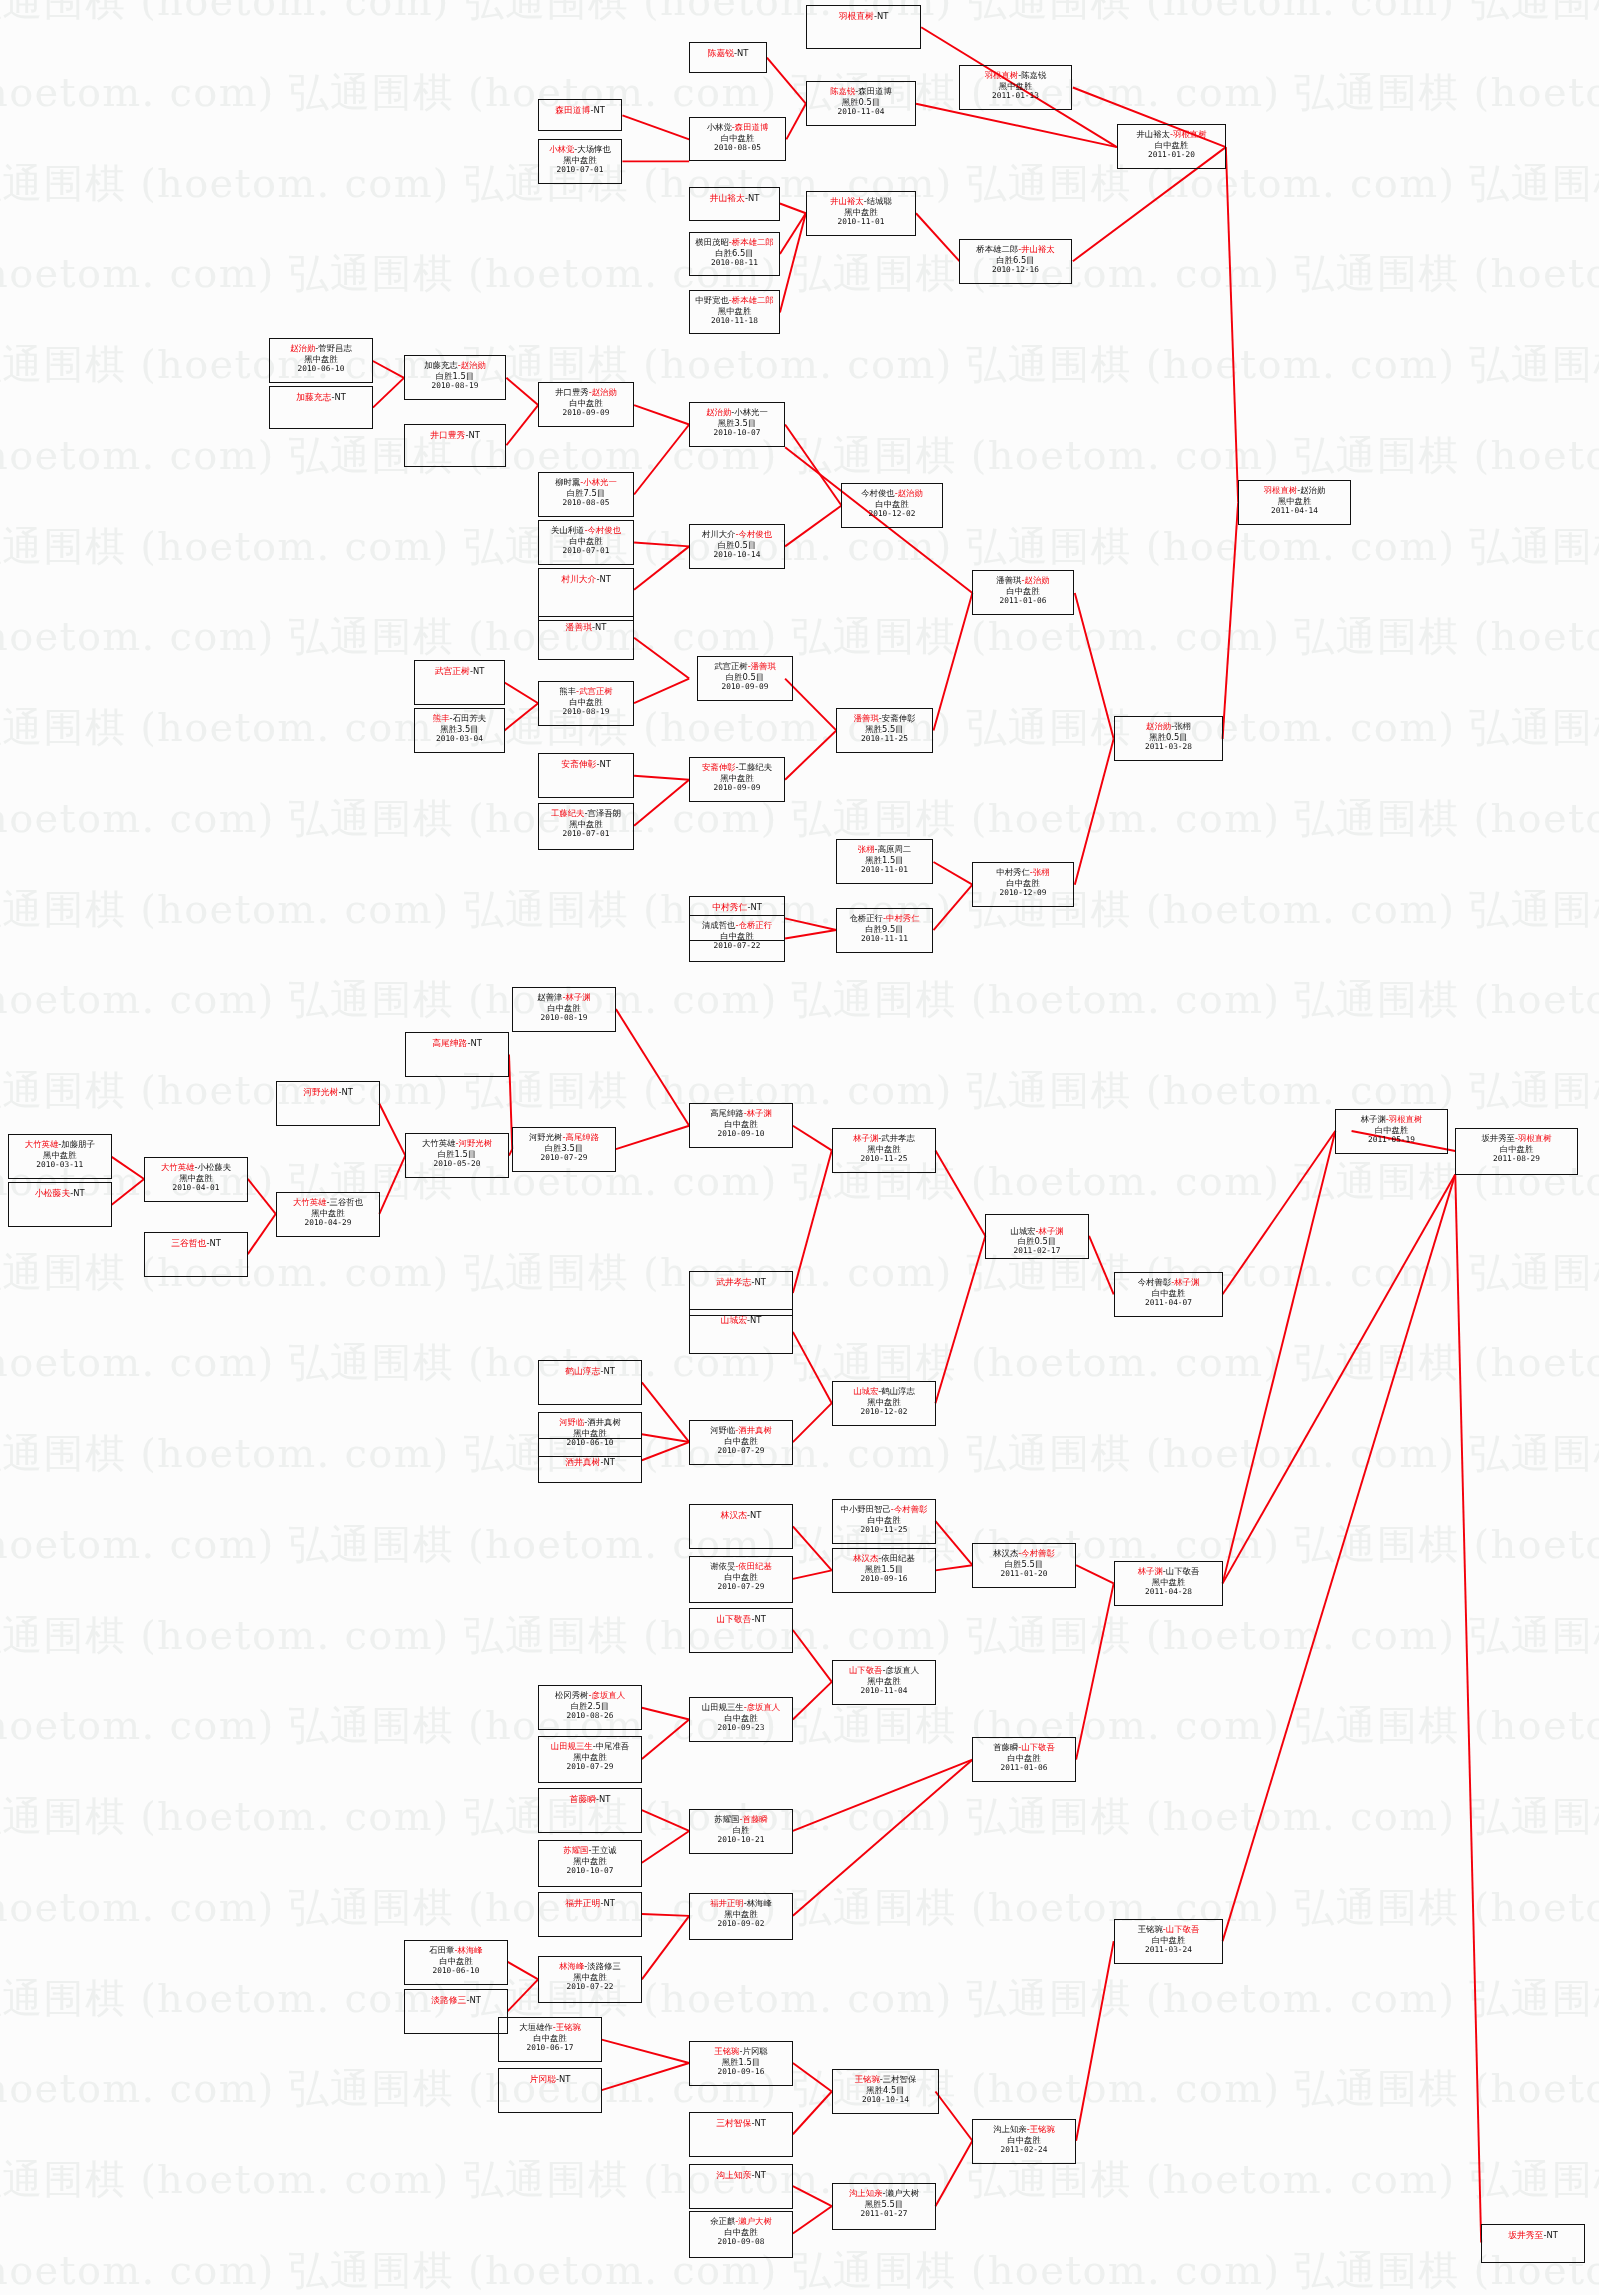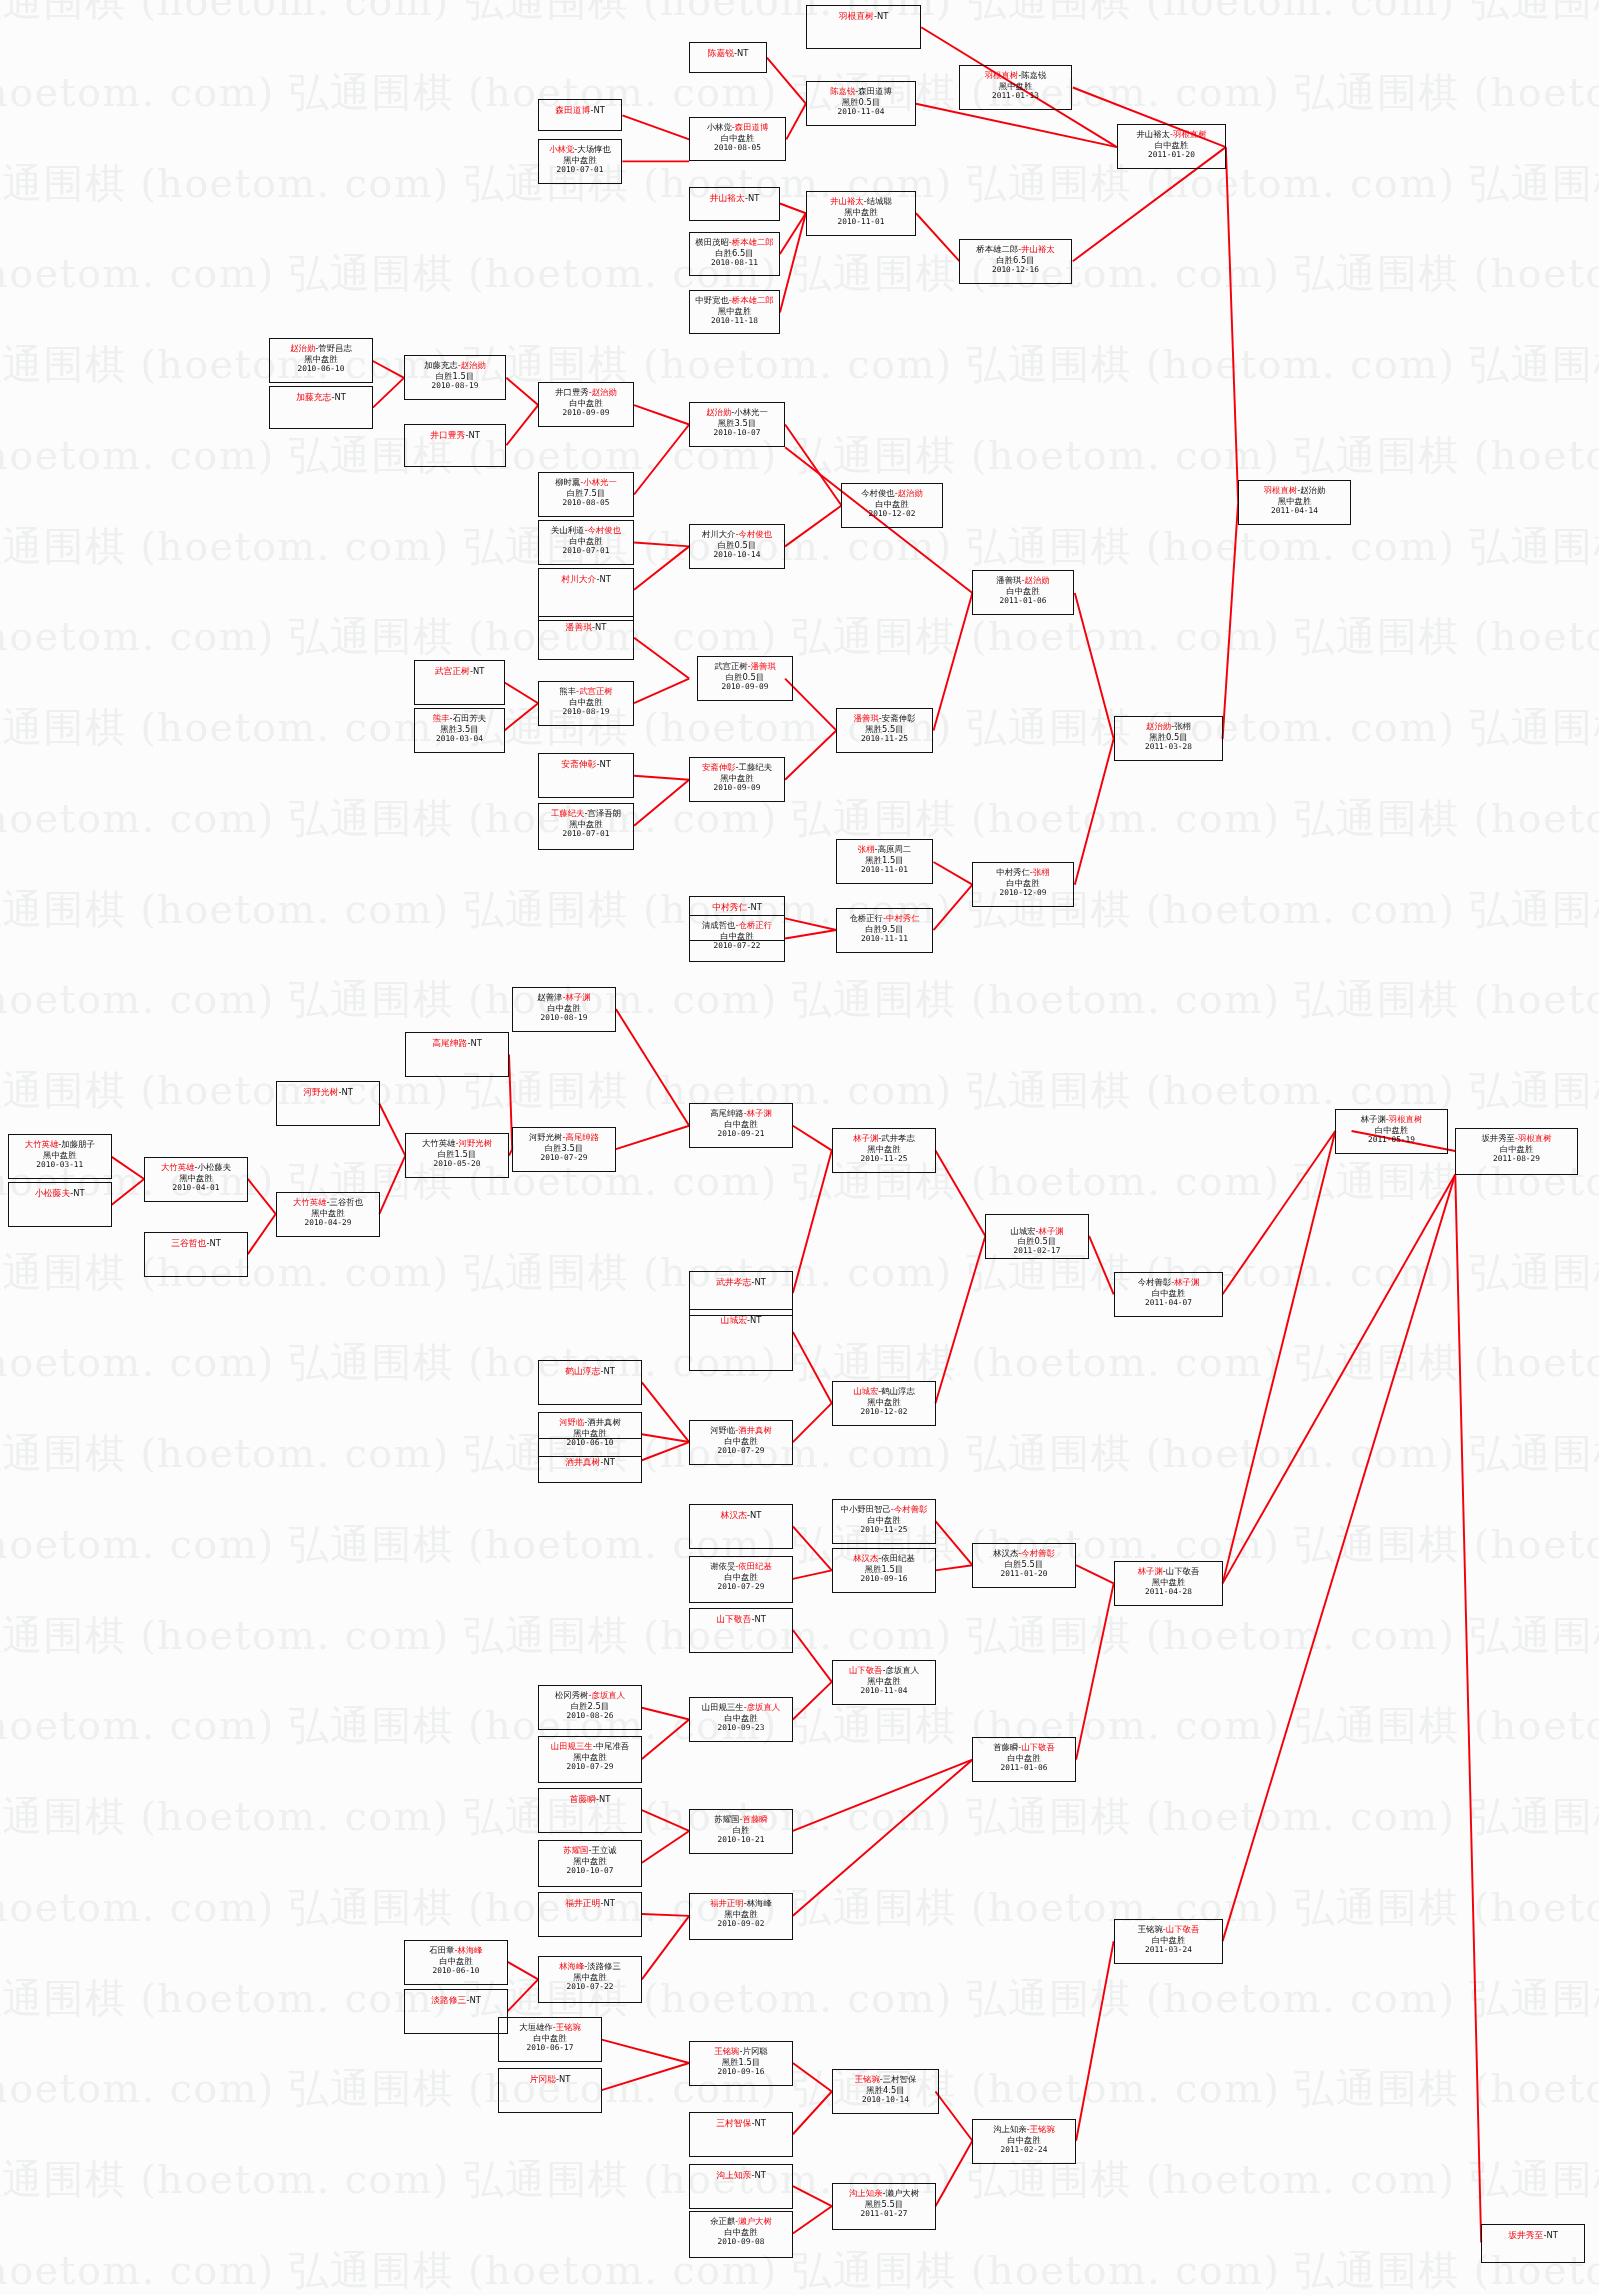--- a/index.html
+++ b/index.html
@@ -366,26 +366,26 @@
       <span class="ln" style="font-family: &quot;DejaVu Sans Mono&quot;, &quot;Liberation Mono&quot;, monospace; font-size: 7.8px;">2010-07-29</span>
     </div>
     <div class="node" style="left: 512px; top: 987px; width: 104px; height: 45px; font-size: 8.4px; padding-top: 2.6px;">
       <span class="ln t1"><span class="k">赵善津</span><span class="w">-林子渊</span></span>
       <span class="ln">白中盘胜</span>
       <span class="ln" style="font-family: &quot;DejaVu Sans Mono&quot;, &quot;Liberation Mono&quot;, monospace; font-size: 7.8px;">2010-08-19</span>
     </div>
     <div class="node" style="left: 689px; top: 1103px; width: 104px; height: 45px; font-size: 8.4px; padding-top: 2.6px;">
       <span class="ln t1"><span class="k">高尾绅路</span><span class="w">-林子渊</span></span>
       <span class="ln">白中盘胜</span>
-      <span class="ln" style="font-family: &quot;DejaVu Sans Mono&quot;, &quot;Liberation Mono&quot;, monospace; font-size: 7.8px;">2010-09-21</span>
+      <span class="ln" style="font-family: &quot;DejaVu Sans Mono&quot;, &quot;Liberation Mono&quot;, monospace; font-size: 7.8px;">2010-09-10</span>
     </div>
     <div class="node" style="left: 689px; top: 1271px; width: 104px; height: 45px; font-size: 8.8px; padding-top: 3.2px;">
       <span class="ln t1"><span class="w">武井孝志</span><span class="nt k">-NT</span></span>
     </div>
-    <div class="node" style="left: 689px; top: 1309px; width: 104px; height: 62px; font-size: 8.8px; padding-top: 3.2px;">
+    <div class="node" style="left: 689px; top: 1309px; width: 104px; height: 45px; font-size: 8.8px; padding-top: 3.2px;">
       <span class="ln t1"><span class="w">山城宏</span><span class="nt k">-NT</span></span>
     </div>
     <div class="node" style="left: 832px; top: 1128px; width: 104px; height: 45px; font-size: 8.4px; padding-top: 2.6px;">
       <span class="ln t1"><span class="w">林子渊</span><span class="k">-武井孝志</span></span>
       <span class="ln">黑中盘胜</span>
       <span class="ln" style="font-family: &quot;DejaVu Sans Mono&quot;, &quot;Liberation Mono&quot;, monospace; font-size: 7.8px;">2010-11-25</span>
     </div>
     <div class="node" style="left: 538px; top: 1360px; width: 104px; height: 45px; font-size: 8.8px; padding-top: 3.2px;">
       <span class="ln t1"><span class="w">鹤山淳志</span><span class="nt k">-NT</span></span>
     </div>

